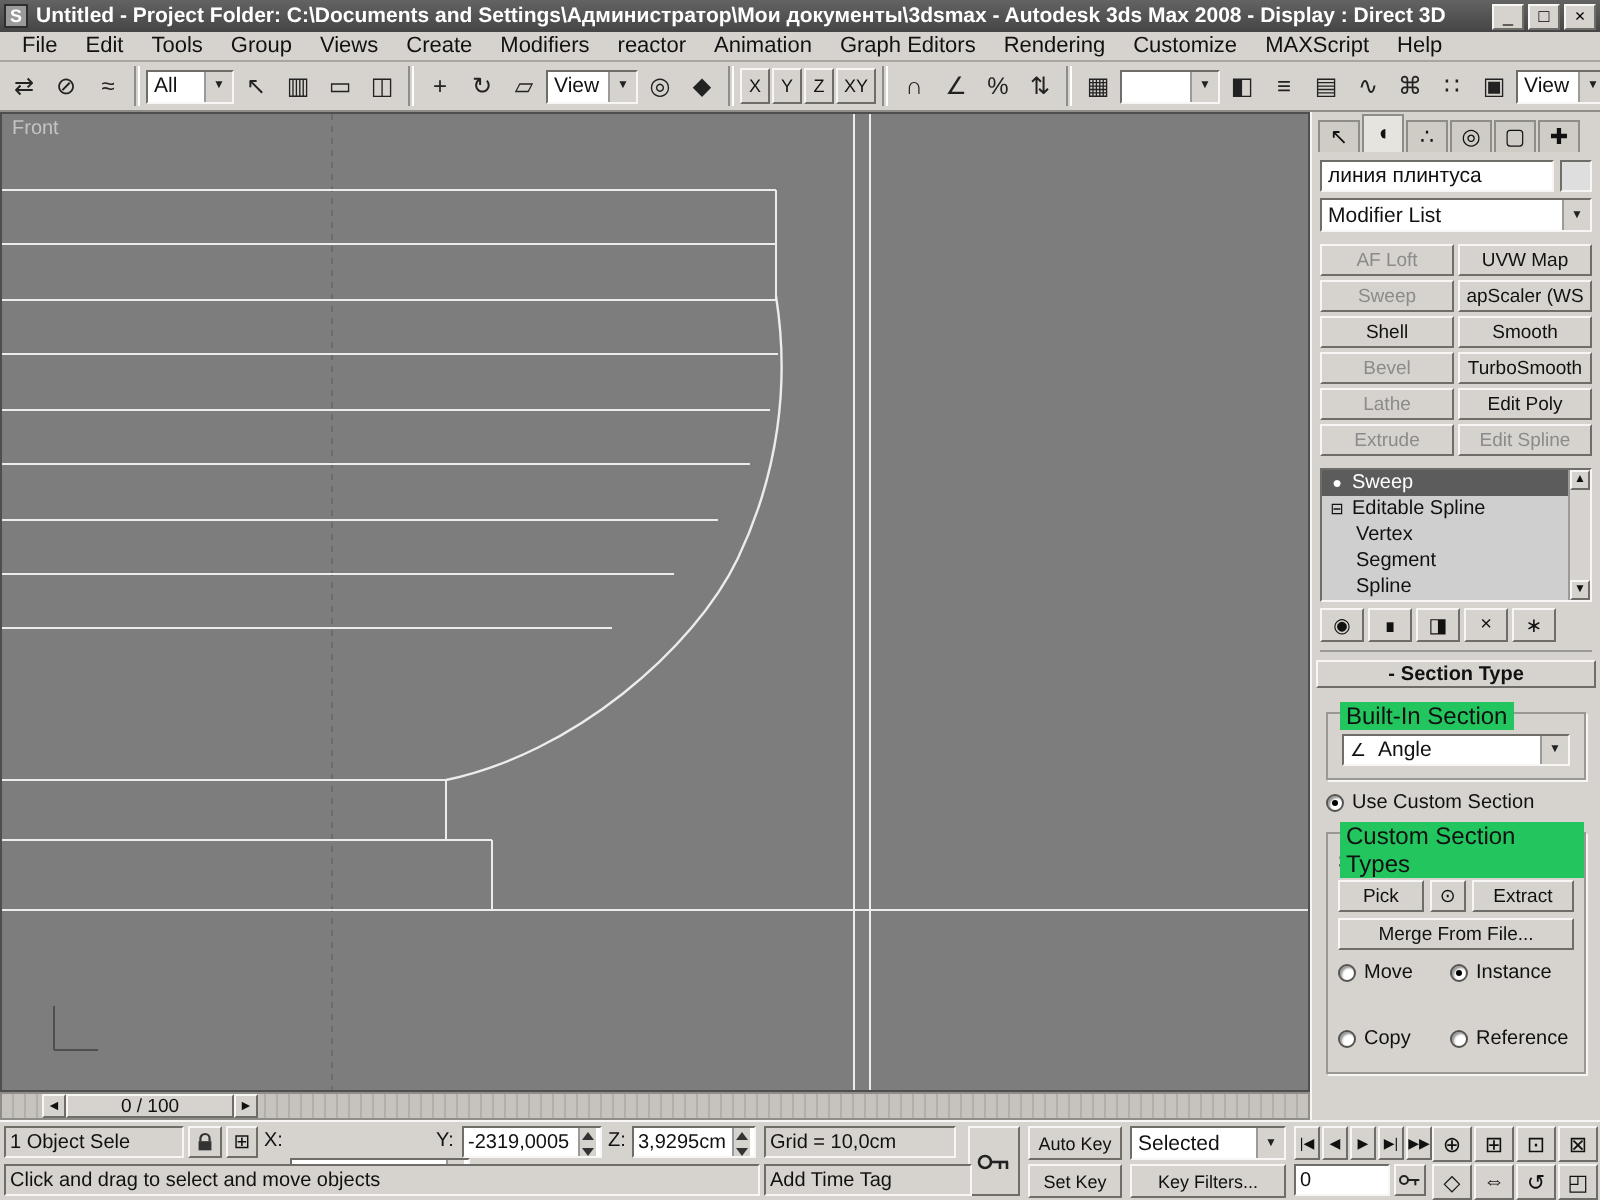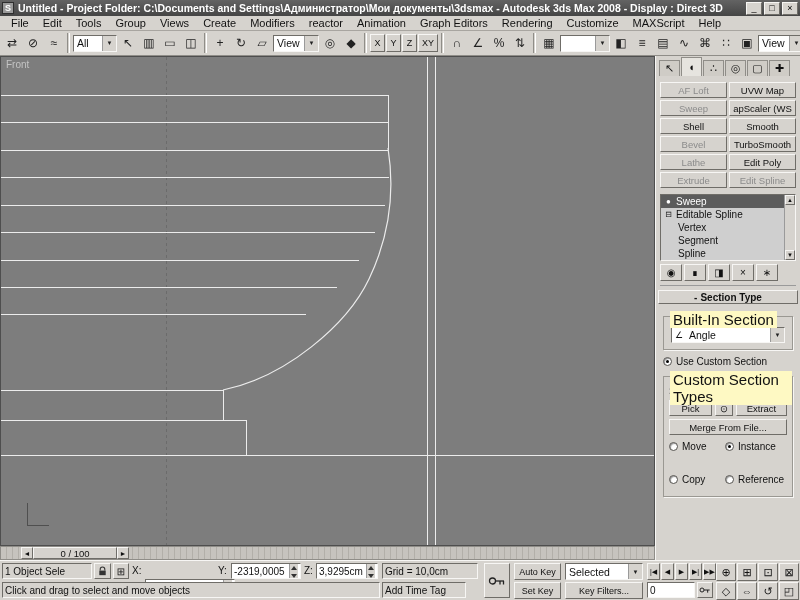--- a/index.html
+++ b/index.html
@@ -72,21 +72,21 @@
   .stack-tools{display:flex;gap:2px;margin:3px 4px 4px;padding-bottom:4px;border-bottom:1px solid #9a9a9a;}
   .st-btn{width:22px;height:17px;font-size:10px;display:flex;align-items:center;justify-content:center;}
 
   .rollout{margin:3px 2px 0;}
   .ro-header{height:14px;font-size:10px;font-weight:bold;display:flex;align-items:center;justify-content:center;gap:3px;}
   .ro-body{padding:5px 5px 0;}
   .radio-row{display:flex;align-items:center;gap:4px;height:15px;}
   .radio{width:9px;height:9px;border-radius:50%;background:#fff;border:1px solid #55534f;box-shadow:inset 1px 1px 1px #9a9a9a;flex:0 0 auto;}
   .radio.on::after{content:"";display:block;width:3px;height:3px;border-radius:50%;background:#000;margin:2px auto;}
   .groupbox{position:relative;border:1px solid #9a9892;box-shadow:1px 1px 0 #f7f6f4;margin:7px 0 4px;padding:8px 5px 5px;}
-  .gb-legend{position:absolute;top:-6px;left:6px;background:#fef9c3;padding:0 3px;font-size:15px;}
+  .gb-legend{position:absolute;top:-6px;left:6px;background:#22c55e;padding:0 3px;font-size:12px;}
   .sec-combo{height:16px;margin:2px 2px 1px;}
   .sec-combo .ic{width:14px;text-align:center;font-size:9px;}
   .row-btns{display:flex;gap:3px;margin:3px 0;}
   .s-btn{height:16px;font-size:9.5px;display:flex;align-items:center;justify-content:center;}
   .merge-btn{height:16px;margin:2px 0 4px;font-size:9.5px;display:flex;align-items:center;justify-content:center;}
   .radio-grid{display:grid;grid-template-columns:56px 1fr;row-gap:18px;margin:2px 0 4px;}
 
   
   .statusbar{position:absolute;left:0;top:560px;width:800px;height:40px;background:#d6d3ce;border-top:1px solid #f7f6f4;font-size:10px;}
   .abs{position:absolute;}
@@ -242,21 +242,29 @@
         <span>◎</span>
       </div>
     <div class="panel-tab">
         <span>▢</span>
       </div>
     <div class="panel-tab">
         <span>✚</span>
       </div>
   </div>
 
-
+  <div class="name-row">
+    <div class="name-field sunken white">линия плинтуса</div>
+    <div class="swatch"></div>
+  </div>
+
+  <div class="combo modlist">
+    <span class="val">Modifier List</span>
+    <span class="arr">▼</span>
+  </div>
 
   <div class="mod-grid">
     <div class="mod-btn raised dis">AF Loft</div>
     <div class="mod-btn raised">UVW Map</div>
     <div class="mod-btn raised dis">Sweep</div>
     <div class="mod-btn raised">apScaler (WS</div>
     <div class="mod-btn raised">Shell</div>
     <div class="mod-btn raised">Smooth</div>
     <div class="mod-btn raised dis">Bevel</div>
     <div class="mod-btn raised">TurboSmooth</div>
@@ -415,21 +423,21 @@
     <div class="nav-btn raised">⊞</div>
     <div class="nav-btn raised">⊡</div>
     <div class="nav-btn raised">⊠</div>
     <div class="nav-btn raised">◇</div>
     <div class="nav-btn raised">⇔</div>
     <div class="nav-btn raised">↺</div>
     <div class="nav-btn raised">◰</div>
   </div>
 
   <div class="abs field sunken" style="left:2px;top:21px;width:378px;height:16px;">Click and drag to select and move objects</div>
-  <div class="abs field sunken" style="left:382px;top:21px;width:84px;height:16px;">Add Time Tag</div>
+  <div class="abs field sunken" style="left:382px;top:21px;width:104px;height:16px;">Add Time Tag</div>
   <div class="abs raised ctl-btn" style="left:514px;top:21px;width:47px;height:17px;">Set Key</div>
   <div class="abs raised ctl-btn" style="left:565px;top:21px;width:78px;height:17px;">Key Filters...</div>
   <div class="abs field sunken white" style="left:647px;top:21px;width:48px;height:16px;">0</div>
   <div class="abs raised" style="left:697px;top:21px;width:16px;height:16px;display:flex;align-items:center;justify-content:center;">
     <svg width="12" height="8" viewBox="0 0 18 12">
       <circle cx="4.5" cy="6" r="3" fill="none" stroke="#222" stroke-width="1.5"></circle>
       <line x1="7.5" y1="6" x2="16" y2="6" stroke="#222" stroke-width="1.5"></line>
       <line x1="13" y1="6" x2="13" y2="10" stroke="#222" stroke-width="1.5"></line>
     </svg>
   </div>

